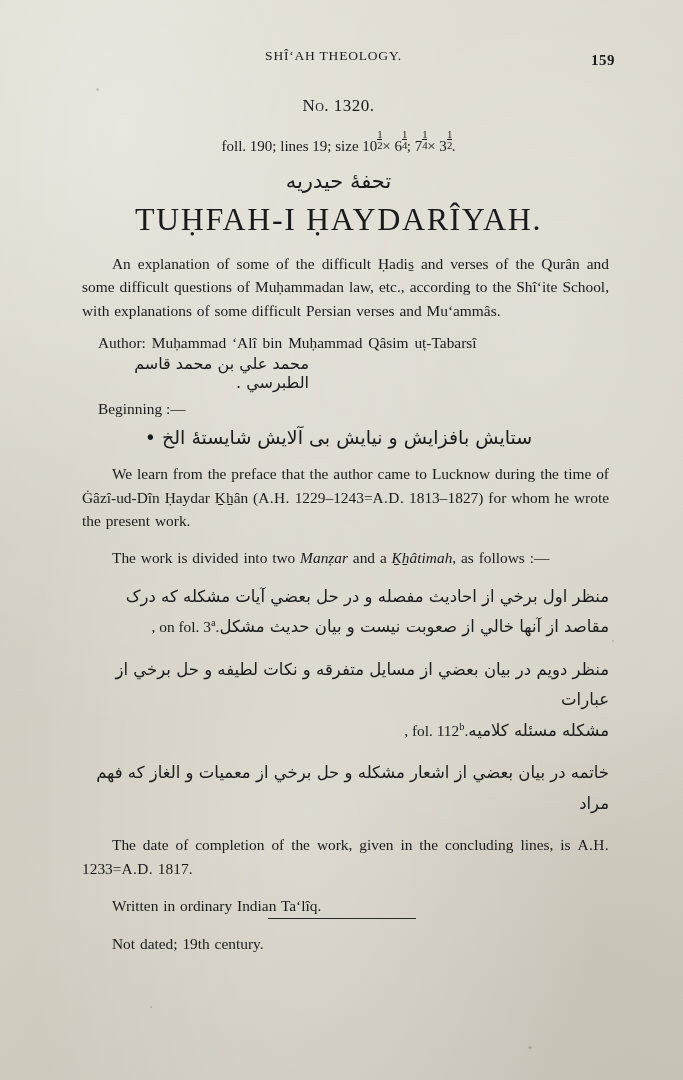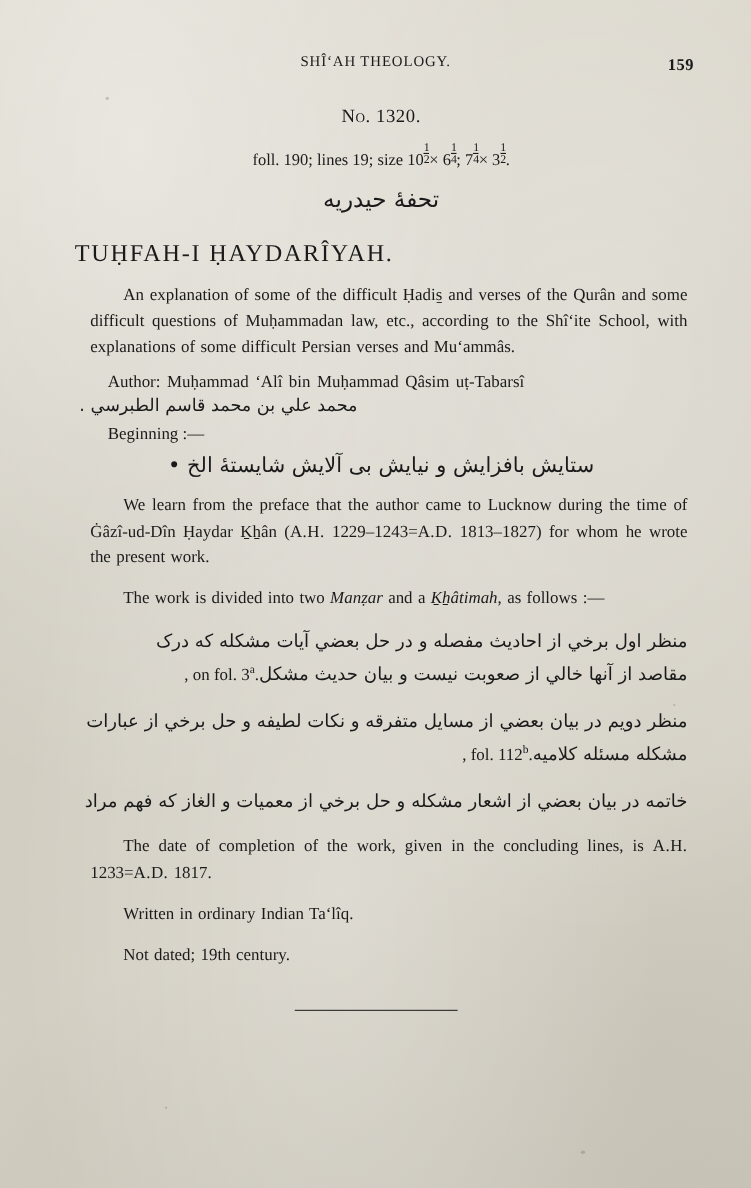--- a/index.html
+++ b/index.html
@@ -33,21 +33,21 @@
     border-radius: 50%;
   }
   .page {
     position: absolute;
     inset: 0;
     padding: 0;
   }
   .content {
     position: absolute;
     left: 68px;
-    right: 58px;
+    right: 74px;
     top: 48px;
   }
   .runhead-row {
     display: flex;
     align-items: baseline;
     justify-content: center;
     position: relative;
     height: 22px;
   }
   .runhead {
@@ -104,23 +104,23 @@
   }
   .arabic-title {
     text-align: center;
     margin-top: 14px;
     font-size: 21px;
     direction: rtl;
     font-family: "DejaVu Sans", sans-serif;
     letter-spacing: 0.5px;
   }
   .main-title {
-    text-align: left;
-    margin-top: 24px;
-    font-size: 22px;
+    text-align: center;
+    margin-top: 8px;
+    font-size: 32px;
     letter-spacing: 1.6px;
   }
   p.body {
     margin: 14px 0 0 14px;
     font-size: 15.4px;
     line-height: 1.52;
     text-align: justify;
     text-justify: inter-word;
     word-spacing: 1px;
   }

